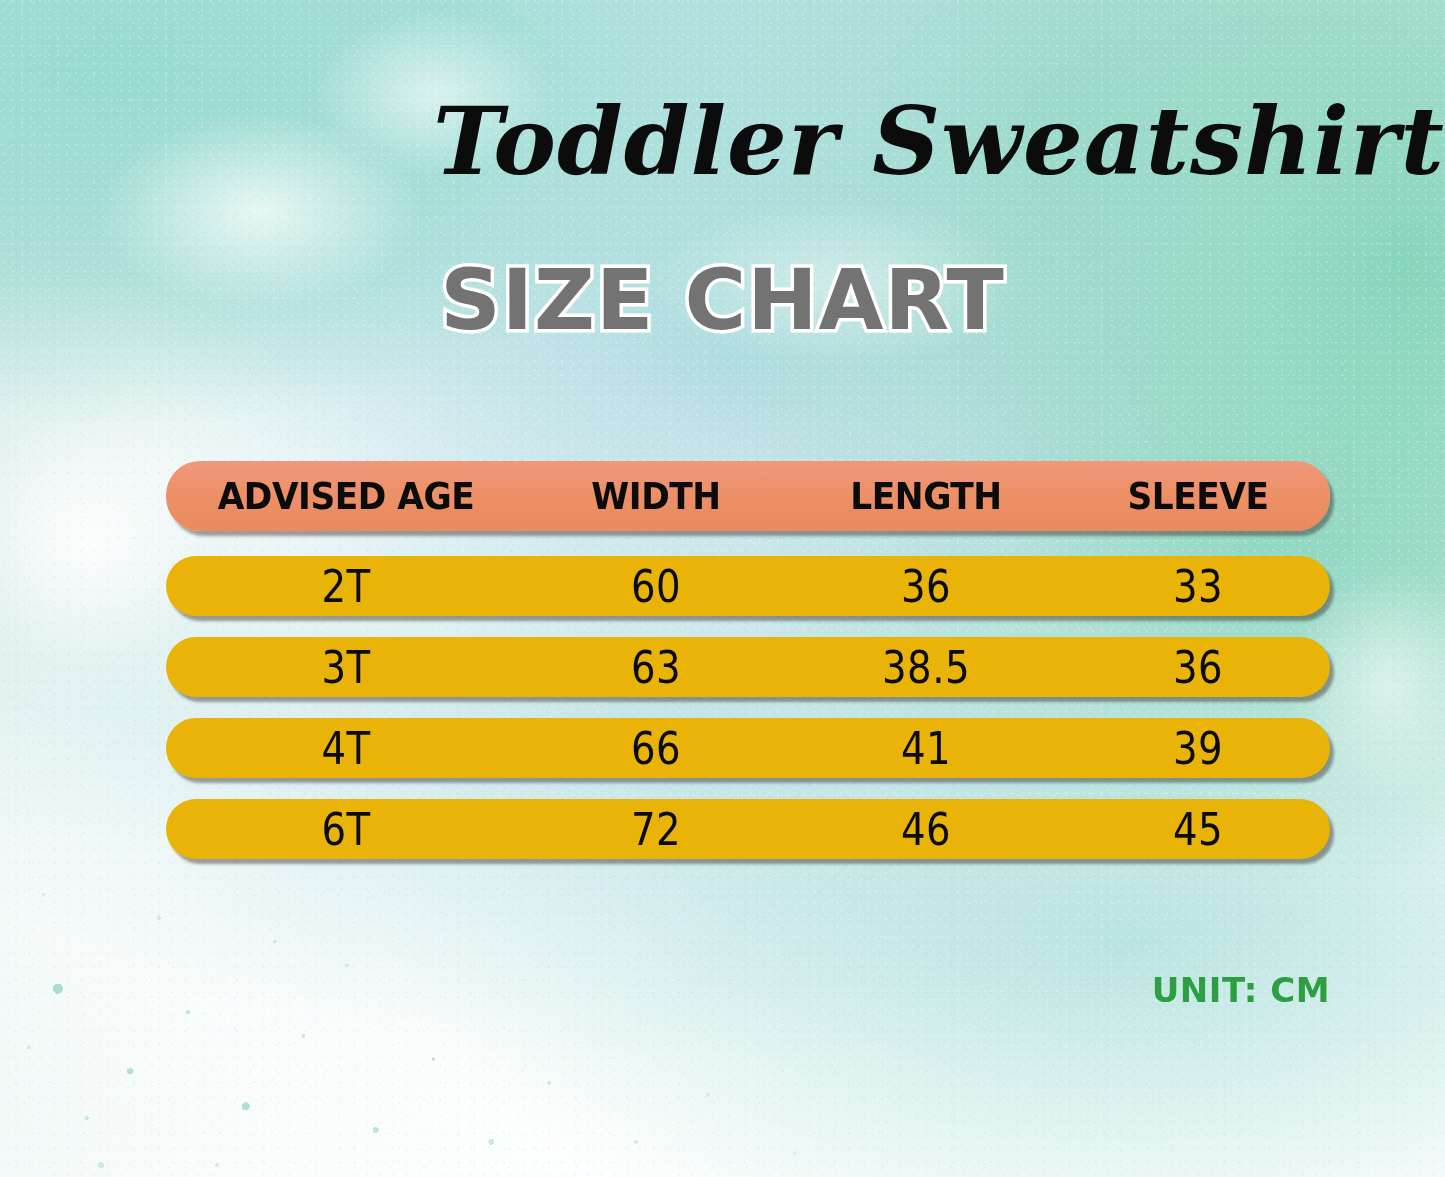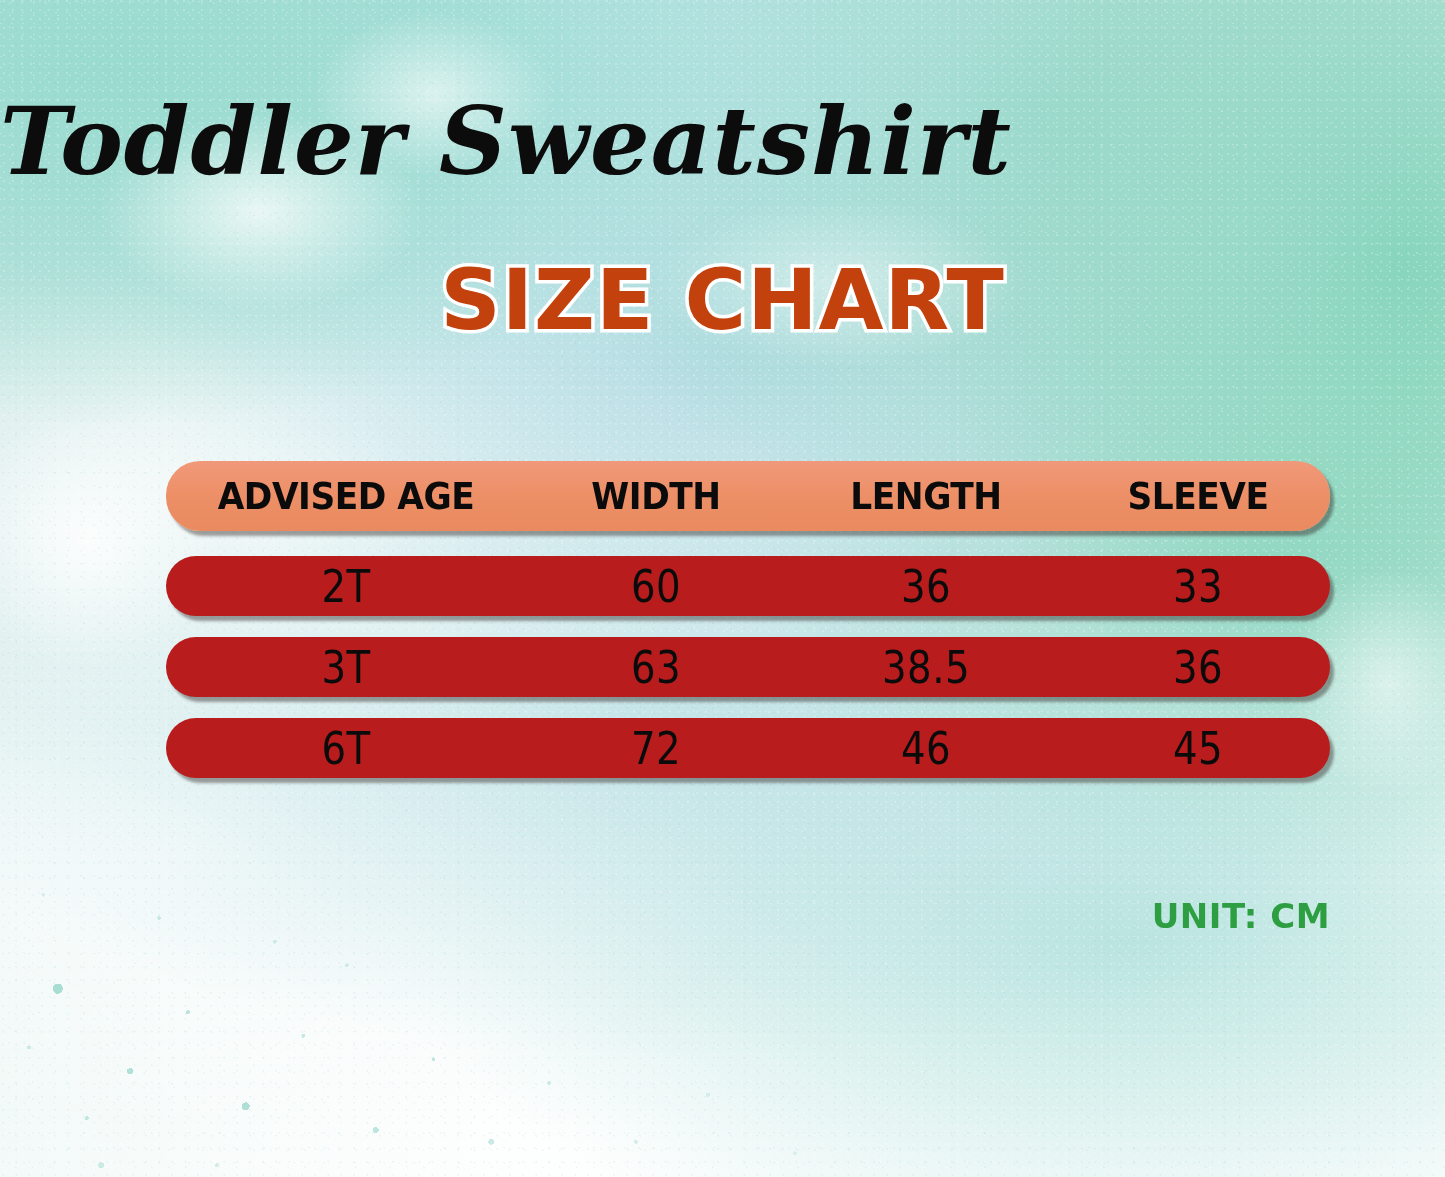--- a/index.html
+++ b/index.html
@@ -93,21 +93,21 @@
       radial-gradient(circle at 55% 98%, rgba(150,214,203,0.28) 0 2px, transparent 2px),
       radial-gradient(circle at 3%  76%, rgba(150,214,203,0.30) 0 2px, transparent 2px);
   }
 
   
   .title-block {
     position: absolute;
     top: 92px;
     left: 0;
     width: 1445px;
-    text-align: left;
+    text-align: right;
   }
 
   .main-title {
     font-family: "DejaVu Serif", "Liberation Serif", serif;
     font-style: italic;
     font-weight: 700;
     font-size: 94px;
     line-height: 1.06;
     color: #0c0c0c;
     letter-spacing: 1px;
@@ -122,21 +122,21 @@
     text-align: center;
   }
 
   .sub-title {
     display: inline-block;
     font-family: "DejaVu Sans", "Liberation Sans", sans-serif;
     font-weight: 700;
     font-size: 84px;
     line-height: 1;
     letter-spacing: 1px;
-    color: #c2410c;
+    color: #737373;
     -webkit-text-stroke: 7px #ffffff;
     paint-order: stroke fill;
     text-shadow:
        0 0 0 #ffffff,
        2px 2px 0 rgba(255,255,255,0.9);
   }
 
   
   .table {
     position: absolute;
@@ -155,21 +155,21 @@
     box-shadow: 4px 5px 3px rgba(40,30,28,0.42);
   }
 
   .row.header {
     height: 70px;
     background: linear-gradient(180deg, #f0997a 0%, #ed8f66 52%, #e98a60 100%);
     margin-bottom: 25px;
   }
 
   .row.data {
-    background: #b91c1c;
+    background: #eab308;
   }
 
   .row.data:last-child {
     margin-bottom: 16px;
   }
 
   .cell {
     color: #0b0b0b;
     text-align: center;
     white-space: nowrap;
@@ -193,21 +193,21 @@
   }
 
   .c-age    { width: 360px; }
   .c-width  { width: 260px; }
   .c-length { width: 280px; }
   .c-sleeve { width: 264px; }
 
   
   .unit-note {
     position: absolute;
-    top: 896px;
+    top: 970px;
     left: 0;
     width: 1330px;
     text-align: right;
     font-family: "DejaVu Sans", "Liberation Sans", sans-serif;
     font-weight: 700;
     font-size: 34px;
     letter-spacing: 0.5px;
     color: #2e9e43;
   }
 </style>
@@ -245,20 +245,26 @@
       <div class="cell c-sleeve">33</div>
     </div>
 
     <div class="row data">
       <div class="cell c-age">3T</div>
       <div class="cell c-width">63</div>
       <div class="cell c-length">38.5</div>
       <div class="cell c-sleeve">36</div>
     </div>
 
+    <div class="row data">
+      <div class="cell c-age">4T</div>
+      <div class="cell c-width">66</div>
+      <div class="cell c-length">41</div>
+      <div class="cell c-sleeve">39</div>
+    </div>
 
 
     <div class="row data">
       <div class="cell c-age">6T</div>
       <div class="cell c-width">72</div>
       <div class="cell c-length">46</div>
       <div class="cell c-sleeve">45</div>
     </div>
 
   </div>

